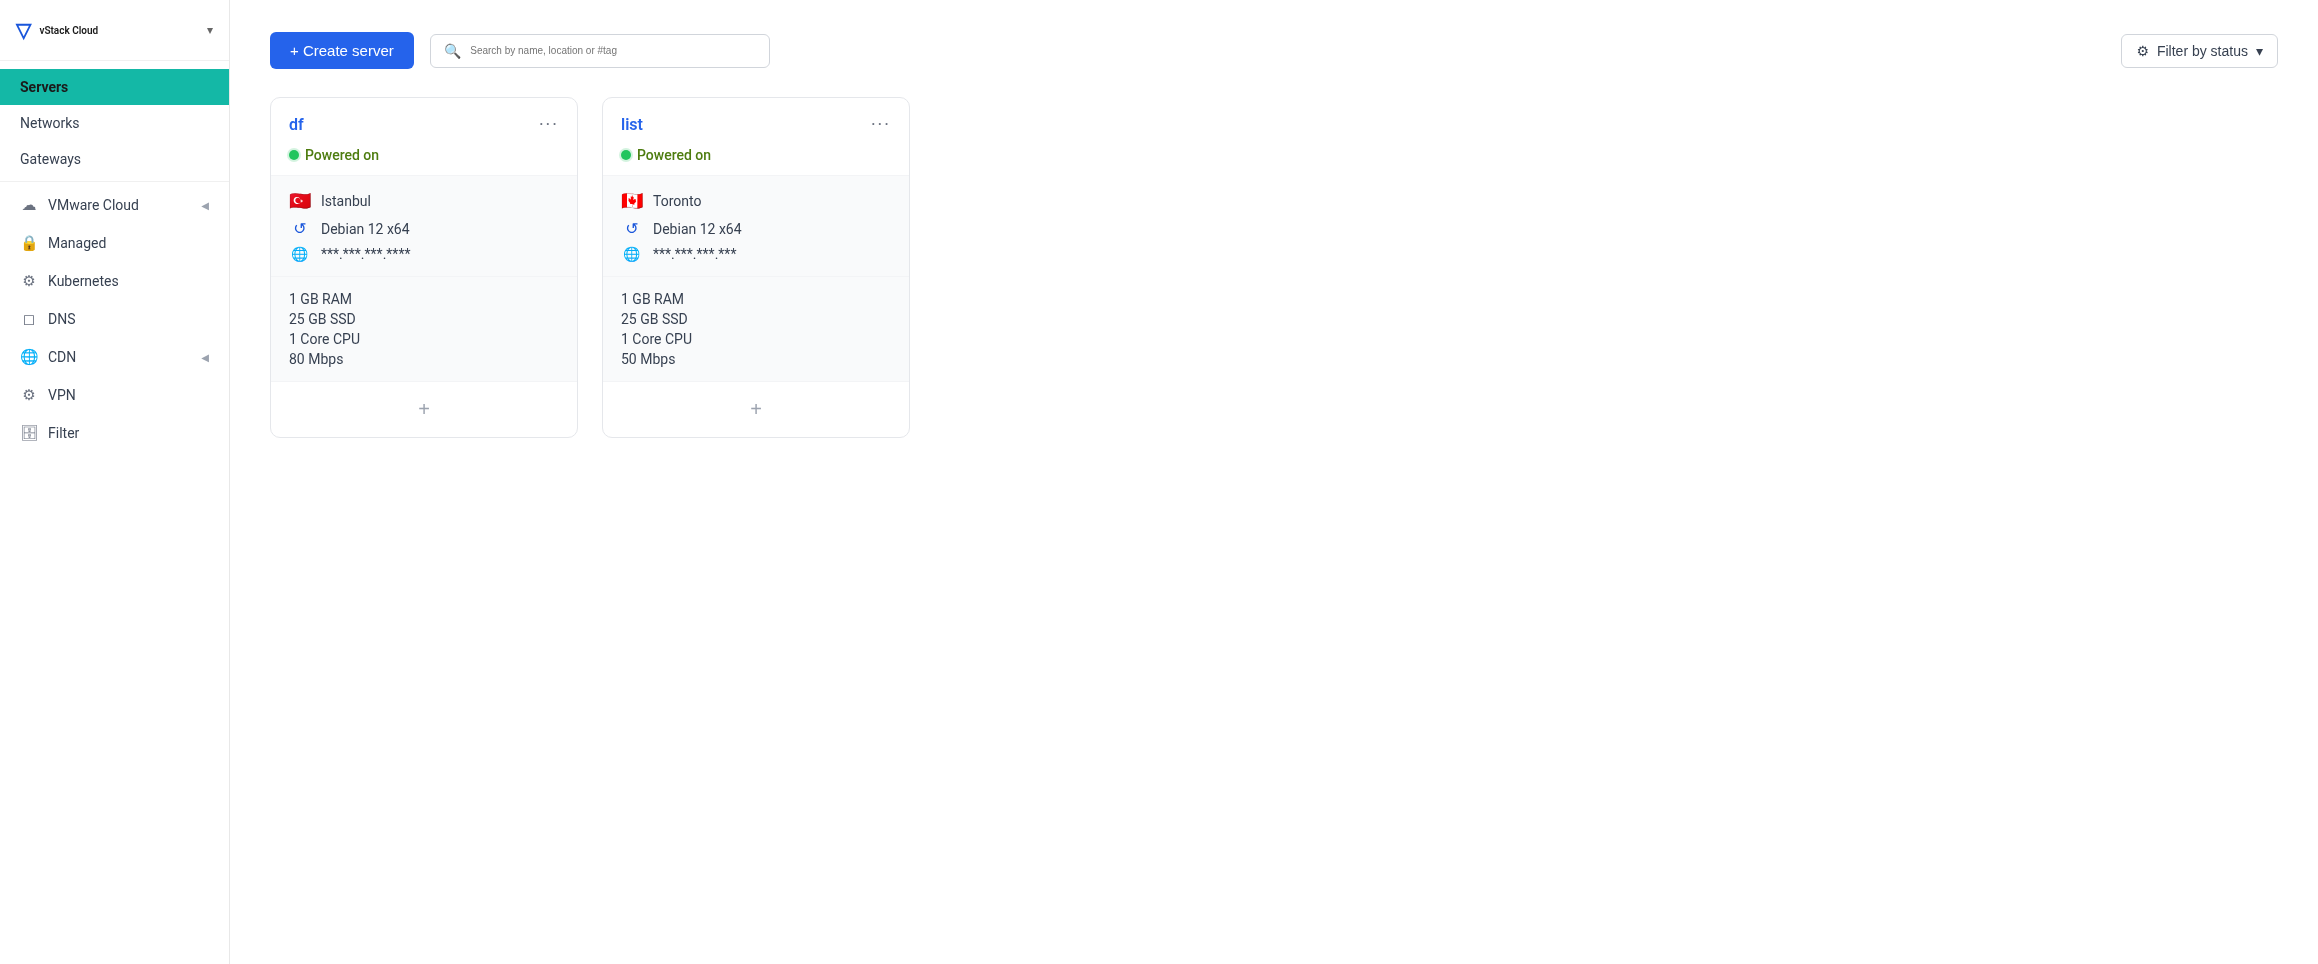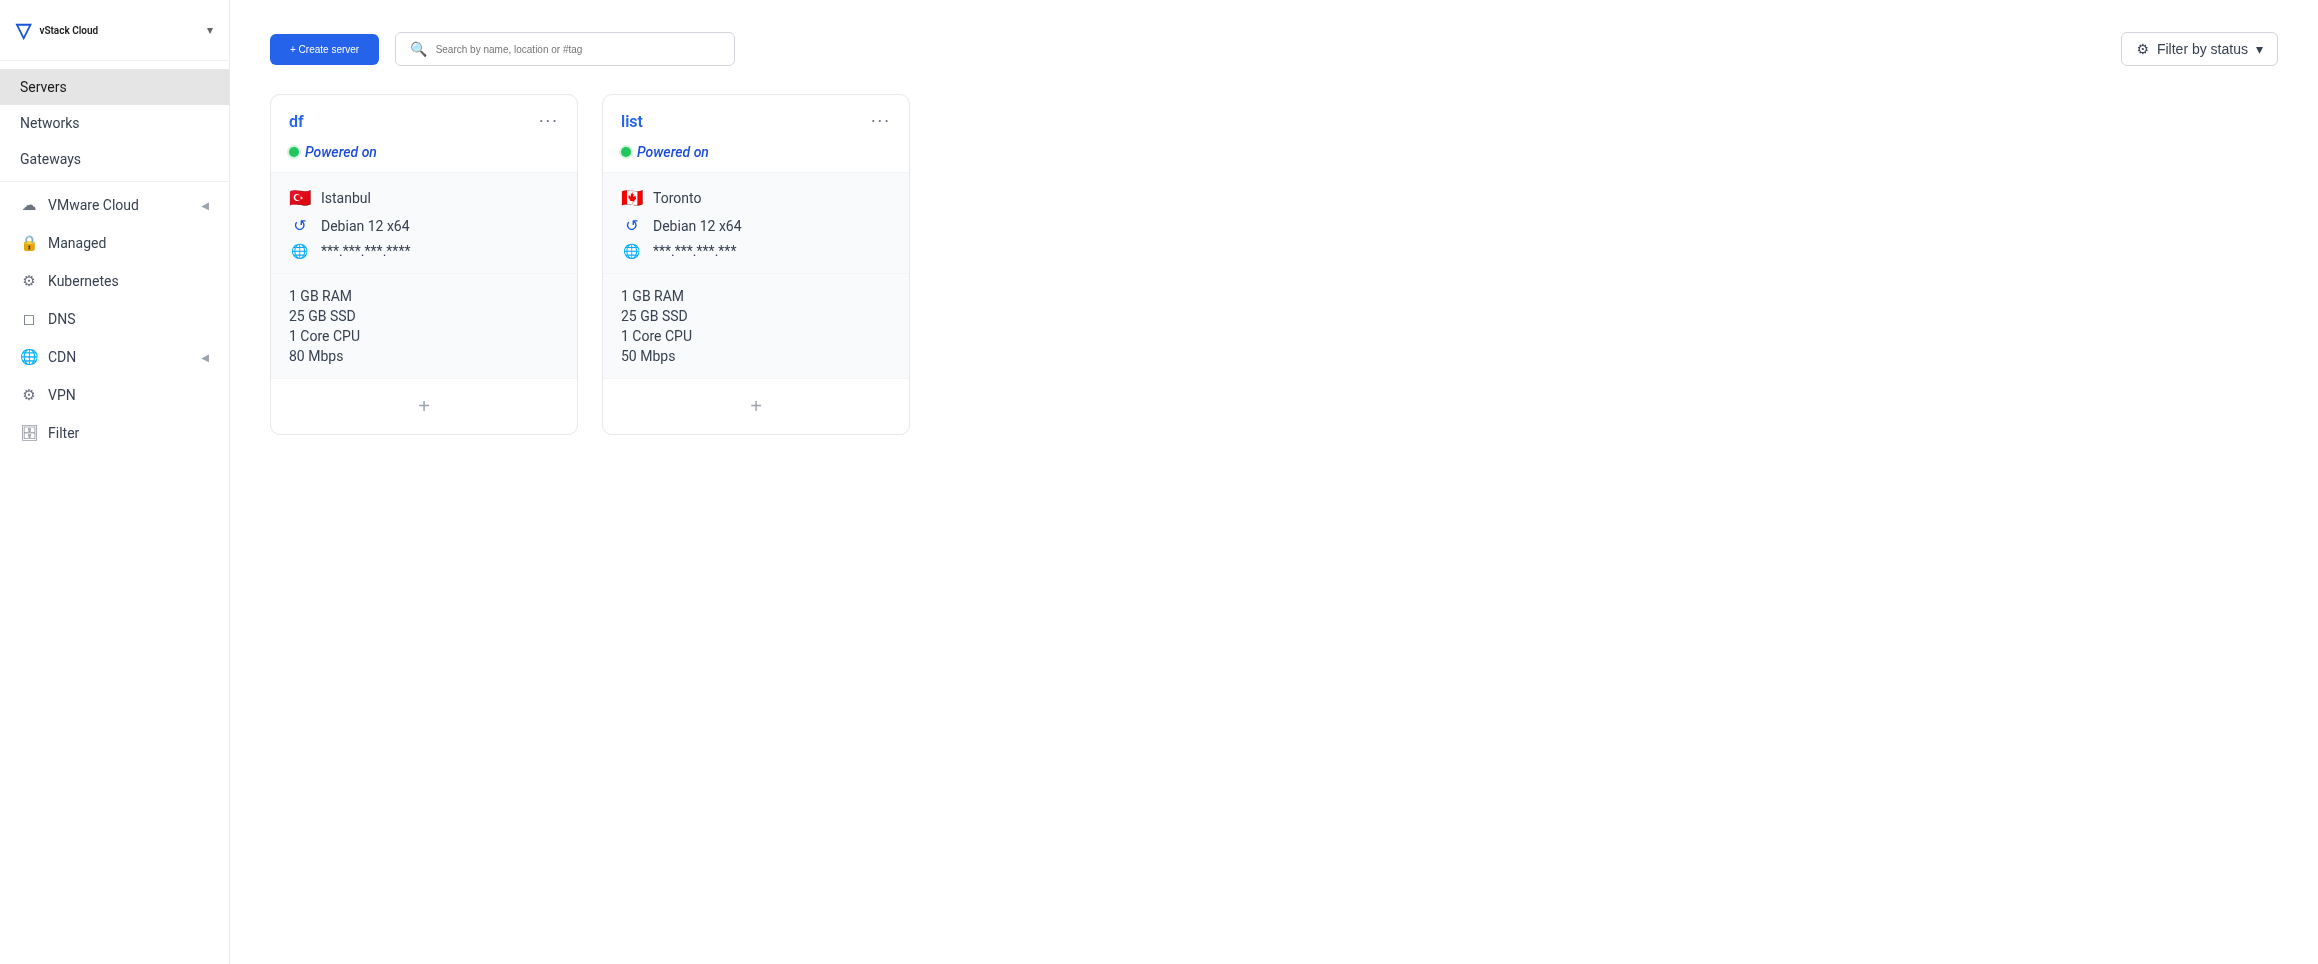--- a/index.html
+++ b/index.html
@@ -45,22 +45,22 @@
       display: flex;
       align-items: center;
       padding: 10px 20px;
       font-size: 14px;
       color: #374151;
       cursor: pointer;
       gap: 10px;
       border-radius: 0;
     }
     .nav-item.active {
-      background: #e5e5e5;
-      font-weight: 400;
+      background: #14b8a6;
+      font-weight: 700;
       color: #1a1a1a;
     }
     .nav-icon {
       width: 18px;
       text-align: center;
       color: #6b7280;
       font-size: 15px;
     }
     .nav-arrow {
       margin-left: auto;
@@ -91,21 +91,21 @@
       align-items: center;
       gap: 16px;
       margin-bottom: 28px;
     }
     .btn-create {
       background: #2563eb;
       color: #fff;
       border: none;
       border-radius: 6px;
       padding: 10px 20px;
-      font-size: 10px;
+      font-size: 15px;
       font-weight: 500;
       cursor: pointer;
       display: flex;
       align-items: center;
       gap: 6px;
     }
     .search-box {
       display: flex;
       align-items: center;
       border: 1px solid #d1d5db;
@@ -177,23 +177,22 @@
     }
     .status-dot {
       width: 10px;
       height: 10px;
       border-radius: 50%;
       background: #22c55e;
       box-shadow: 0 0 0 2px rgba(34,197,94,0.2);
     }
     .status-text {
       font-size: 14px;
-      color: #1d4ed8;
+      color: #4d7c0f;
       font-weight: 500;
-      font-style: italic;
     }
     .card-divider {
       height: 1px;
       background: #f3f4f6;
       margin: 0 0 0 0;
     }
     .card-info {
       padding: 14px 18px;
       background: #f9fafb;
     }

